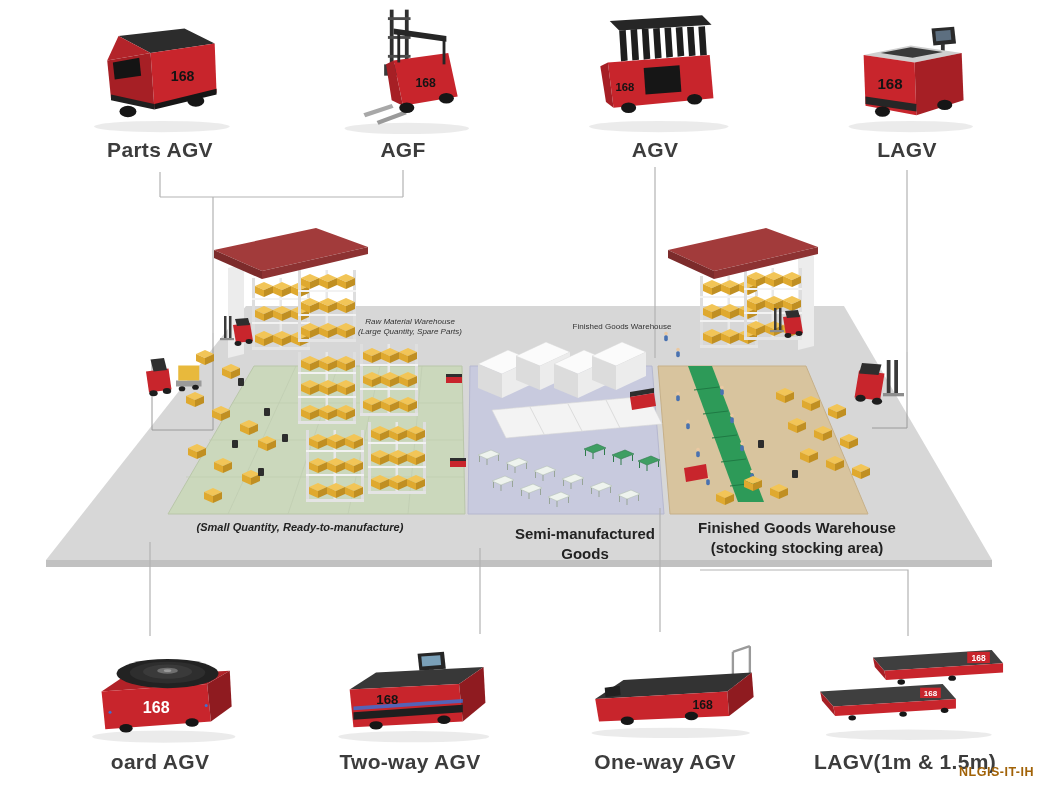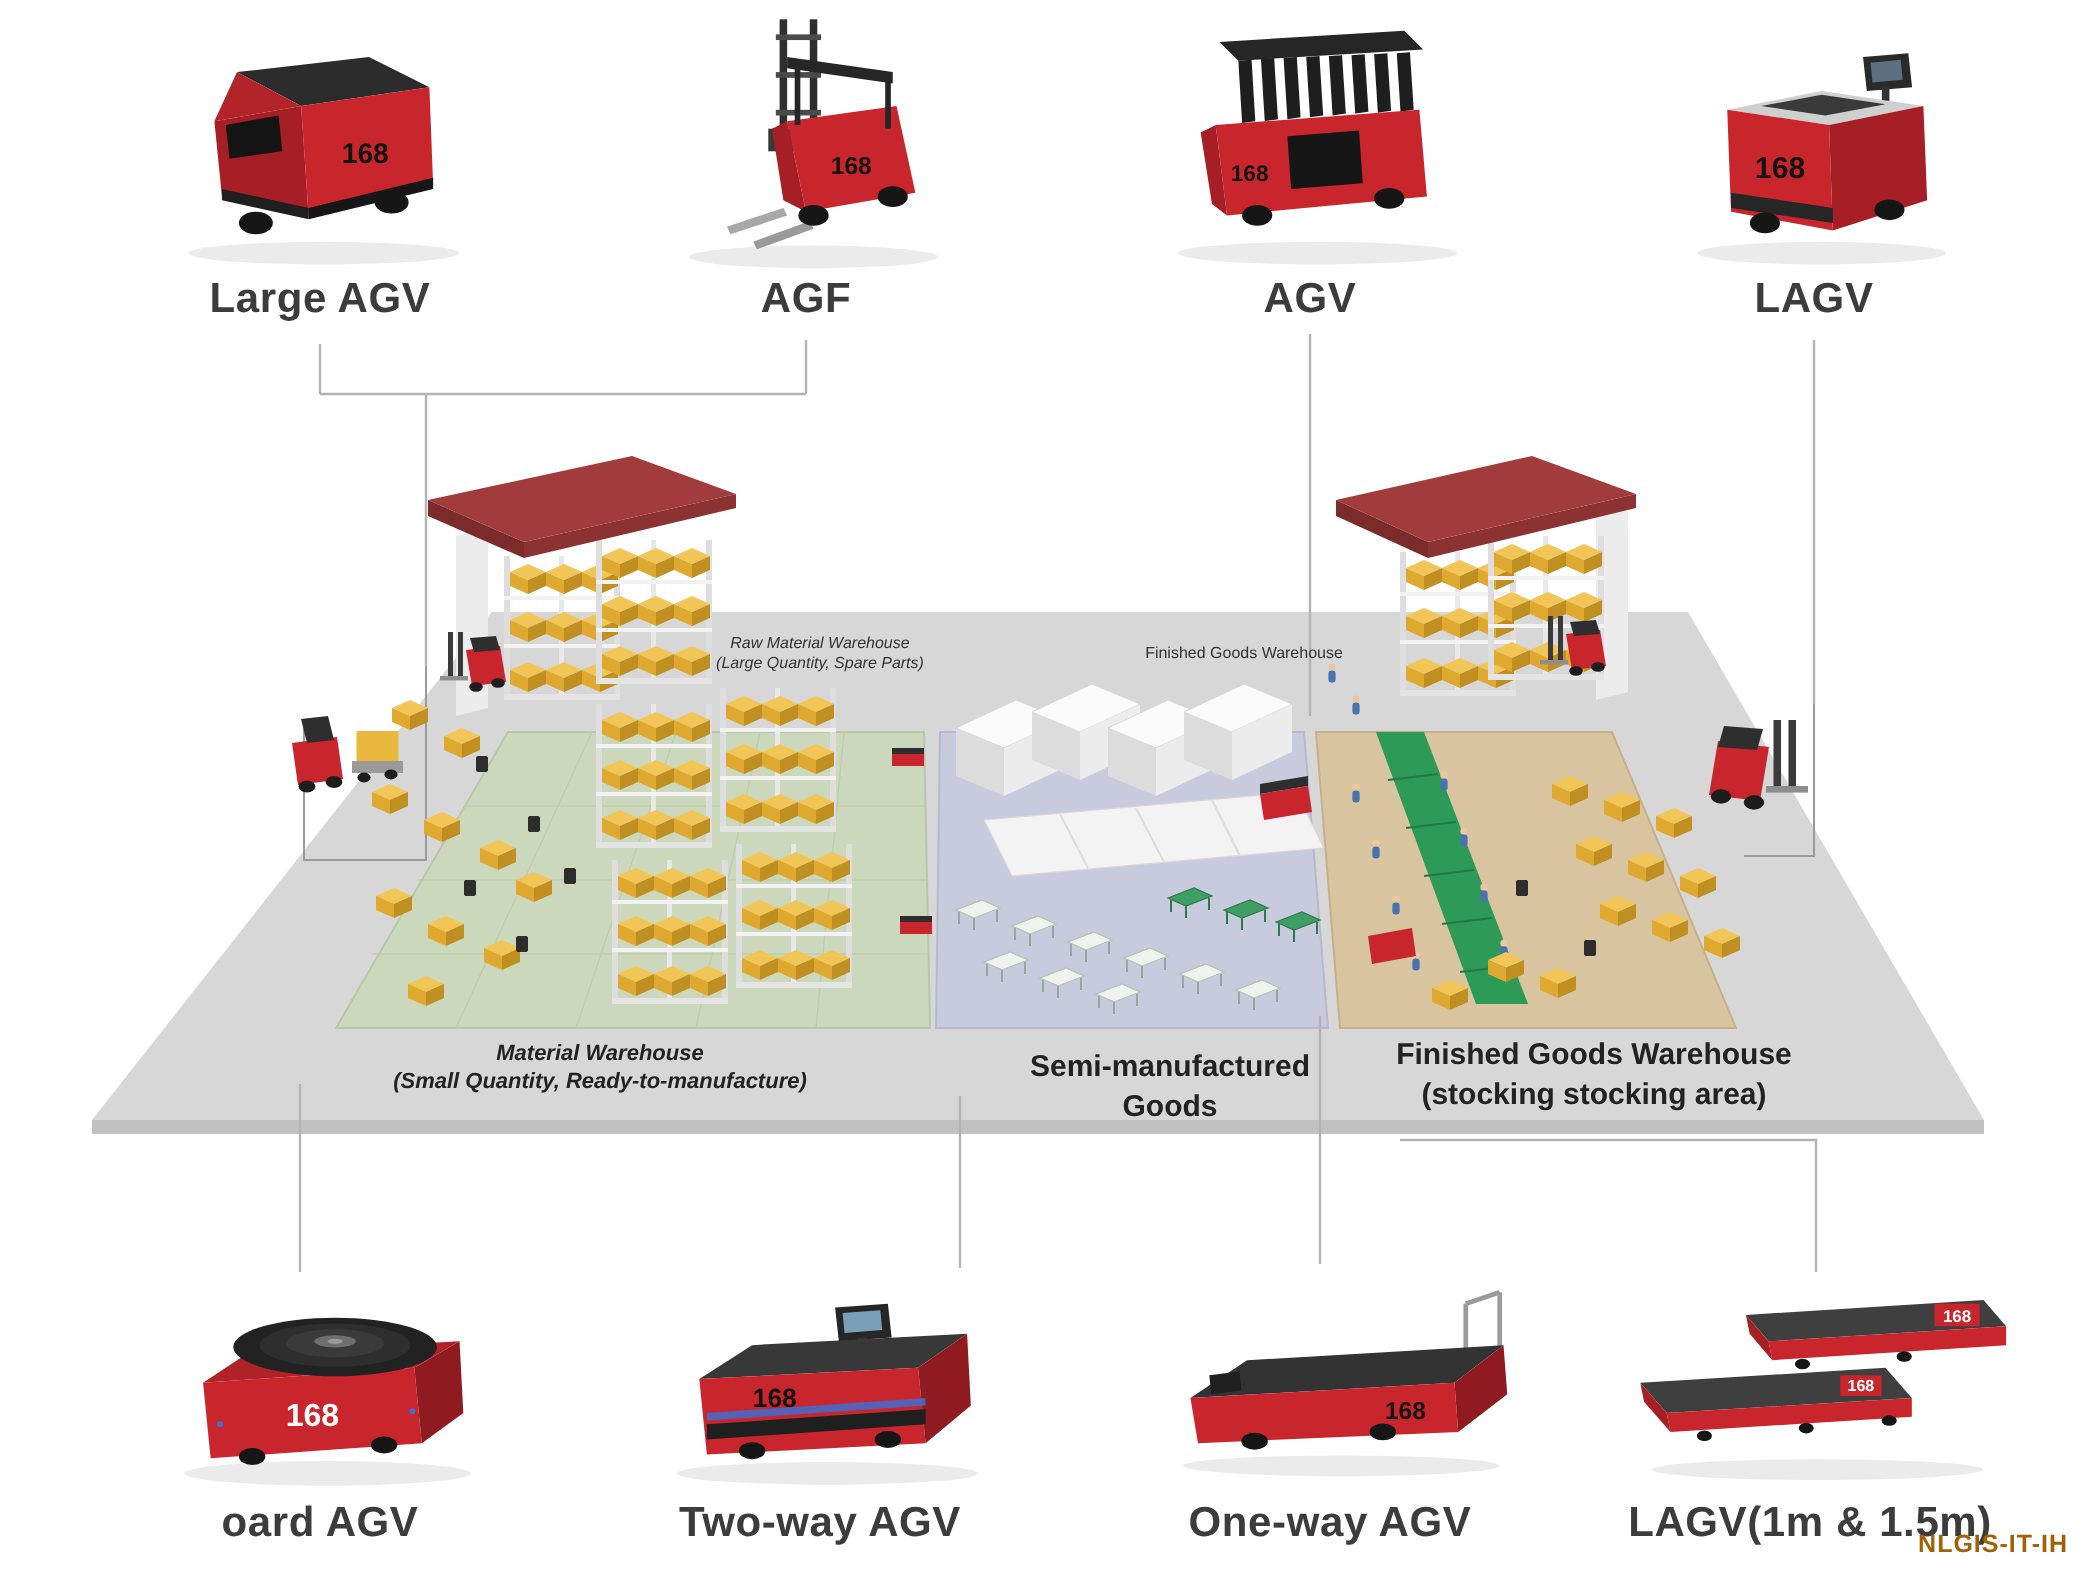--- a/index.html
+++ b/index.html
@@ -269,21 +269,20 @@
   </svg>
 
   <div class="zone-label zl-sm" style="left:335px;top:317px;width:150px">
     <div>Raw Material Warehouse</div>
     <div>(Large Quantity, Spare Parts)</div>
   </div>
   <div class="zone-label zl-sm" style="left:552px;top:322px;width:140px;font-style:normal">
     <div>Finished Goods Warehouse</div>
   </div>
   <div class="zone-label zl-md-it" style="left:170px;top:520px;width:260px">
-    <div>Material Warehouse</div>
     <div>(Small Quantity, Ready-to-manufacture)</div>
   </div>
   <div class="zone-label zl-md" style="left:495px;top:524px;width:180px">
     <div>Semi-manufactured Goods</div>
   </div>
   <div class="zone-label zl-md" style="left:697px;top:518px;width:200px">
     <div>Finished Goods Warehouse</div>
     <div>(stocking stocking area)</div>
   </div>
 
@@ -296,21 +295,21 @@
         <polygon points="90,52 158,42 160,94 94,110" fill="#c8252c"></polygon>
         <polygon points="44,60 90,52 94,110 48,100" fill="#a61f25"></polygon>
         <polygon points="50,62 78,57 80,76 52,80" fill="#141414"></polygon>
         <polygon points="48,96 94,106 94,112 48,102" fill="#1f1f1f"></polygon>
         <polygon points="94,106 160,90 160,96 94,112" fill="#161616"></polygon>
         <ellipse cx="66" cy="114" rx="9" ry="6" fill="#161616"></ellipse>
         <ellipse cx="138" cy="103" rx="9" ry="6" fill="#161616"></ellipse>
         <text x="124" y="82" font-size="15" fill="#141414" text-anchor="middle">168</text>
       </g>
     </svg>
-    <figcaption class="vlabel">Large AGV</figcaption>
+    <figcaption class="vlabel">Parts AGV</figcaption>
   </figure>
 
   <figure class="vehicle-card" style="left:288px;top:4px">
     <svg viewBox="0 0 200 140">
       <g>
         <ellipse cx="104" cy="132" rx="66" ry="6" fill="#000" opacity="0.08"></ellipse>
         <rect x="86" y="6" width="4" height="74" fill="#2f2f2f"></rect>
         <rect x="102" y="6" width="4" height="74" fill="#2f2f2f"></rect>
         <rect x="84" y="14" width="24" height="3" fill="#4a4a4a"></rect>
         <rect x="84" y="34" width="24" height="3" fill="#4a4a4a"></rect>

